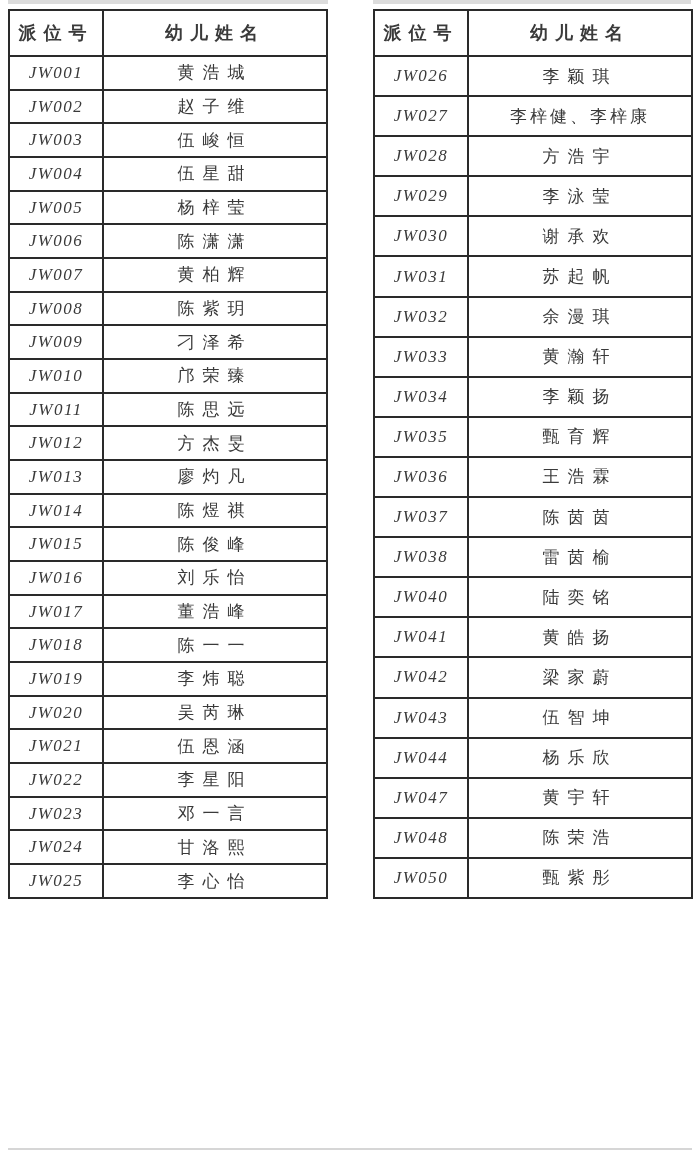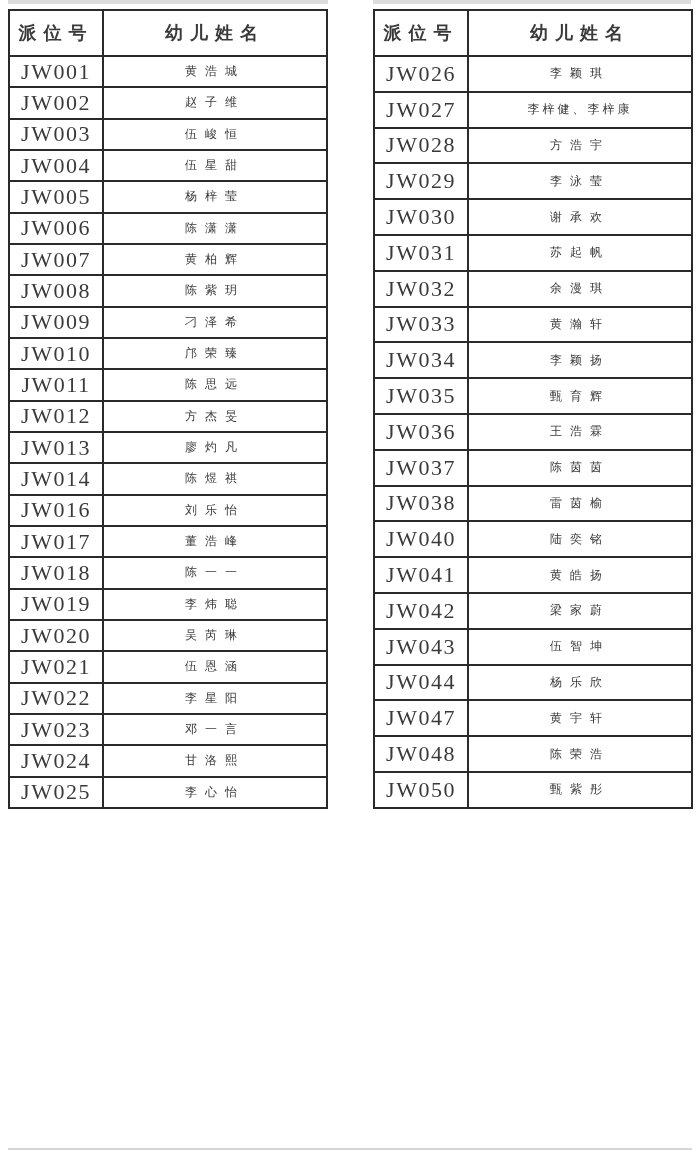--- a/index.html
+++ b/index.html
@@ -27,21 +27,21 @@
   }
   .top-strip.left  { left: 8px;   width: 320px; }
   .top-strip.right { left: 373px; width: 318px; }
   .bottom-rule {
     position: absolute; top: 1148px; left: 8px;
     width: 684px; height: 2px;
     background: var(--rule-color);
   }
   table.alloc-table {
     position: absolute; top: 9px;
-    width: 318px; height: 800px;
+    width: 318px; height: 890px;
     border-collapse: collapse;
     table-layout: fixed;
     background: #ffffff;
   }
   table.alloc-table.t-left  { left: 8px; }
   table.alloc-table.t-right { left: 373px; }
   .alloc-table th, .alloc-table td {
     border: 2px solid var(--border-color);
     text-align: center;
     vertical-align: middle;
@@ -51,25 +51,26 @@
   }
   .alloc-table thead tr { height: 46px; }
   .alloc-table th {
     font-weight: bold;
     font-size: 18px;
     letter-spacing: 7px;
   }
   .alloc-table col.c-id   { width: 94px; }
   .alloc-table col.c-name { width: 224px; }
   .alloc-table td.id-cell {
-    font-size: 22px;
+    font-size: 17px;
     letter-spacing: 1.5px;
+    font-style: italic;
   }
   .alloc-table td.name-cell {
-    font-size: 12px;
+    font-size: 17px;
     letter-spacing: 8px;
   }
   .alloc-table td.name-cell.long {
     letter-spacing: 3px;
   }
 </style>
 </head>
 <body>
 
 <div class="page">
@@ -139,20 +140,24 @@
         </tr>
         <tr>
           <td class="id-cell">JW013</td>
           <td class="name-cell">廖灼凡</td>
         </tr>
         <tr>
           <td class="id-cell">JW014</td>
           <td class="name-cell">陈煜祺</td>
         </tr>
         <tr>
+          <td class="id-cell">JW015</td>
+          <td class="name-cell">陈俊峰</td>
+        </tr>
+        <tr>
           <td class="id-cell">JW016</td>
           <td class="name-cell">刘乐怡</td>
         </tr>
         <tr>
           <td class="id-cell">JW017</td>
           <td class="name-cell">董浩峰</td>
         </tr>
         <tr>
           <td class="id-cell">JW018</td>
           <td class="name-cell">陈一一</td>

